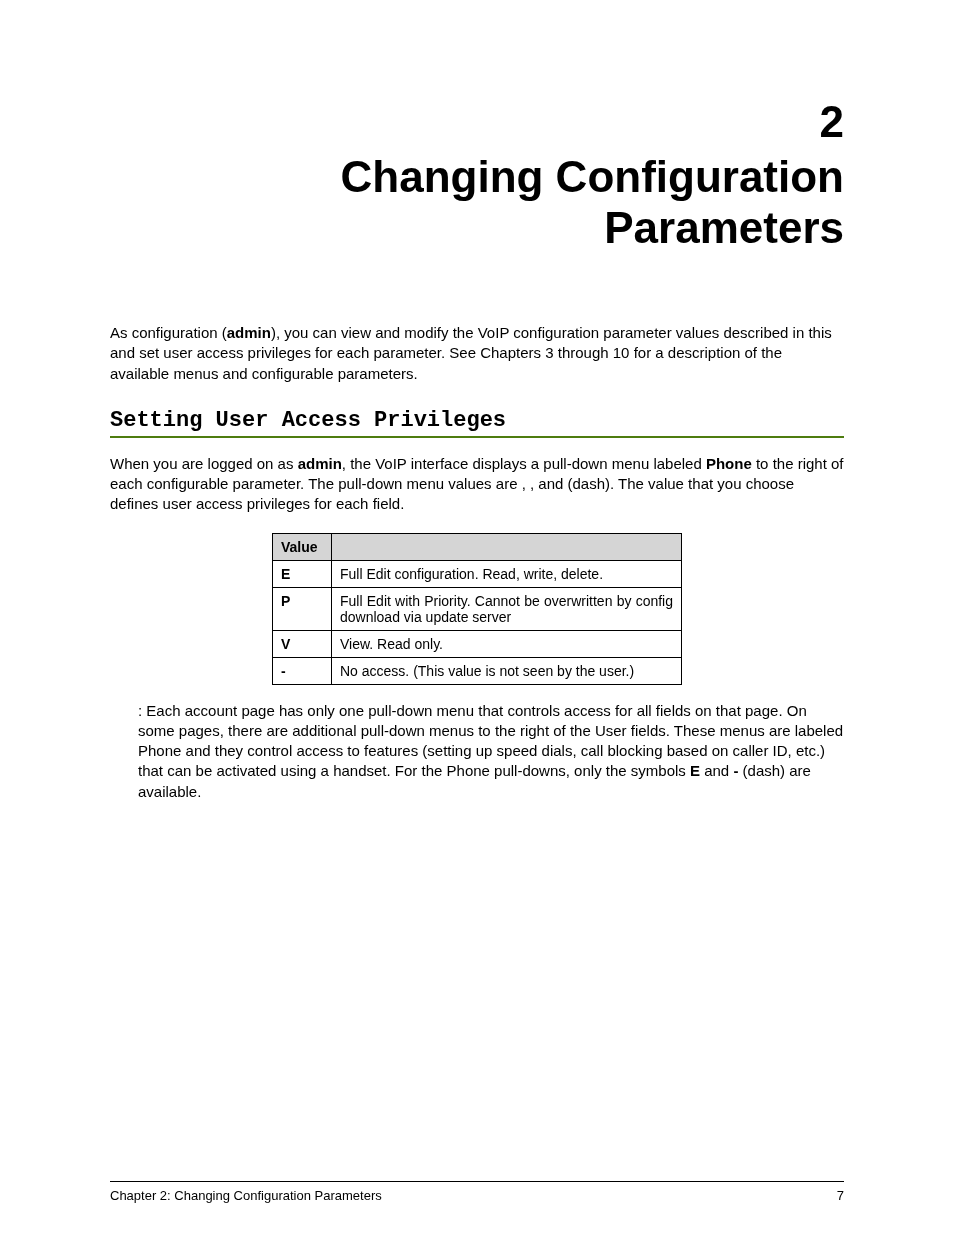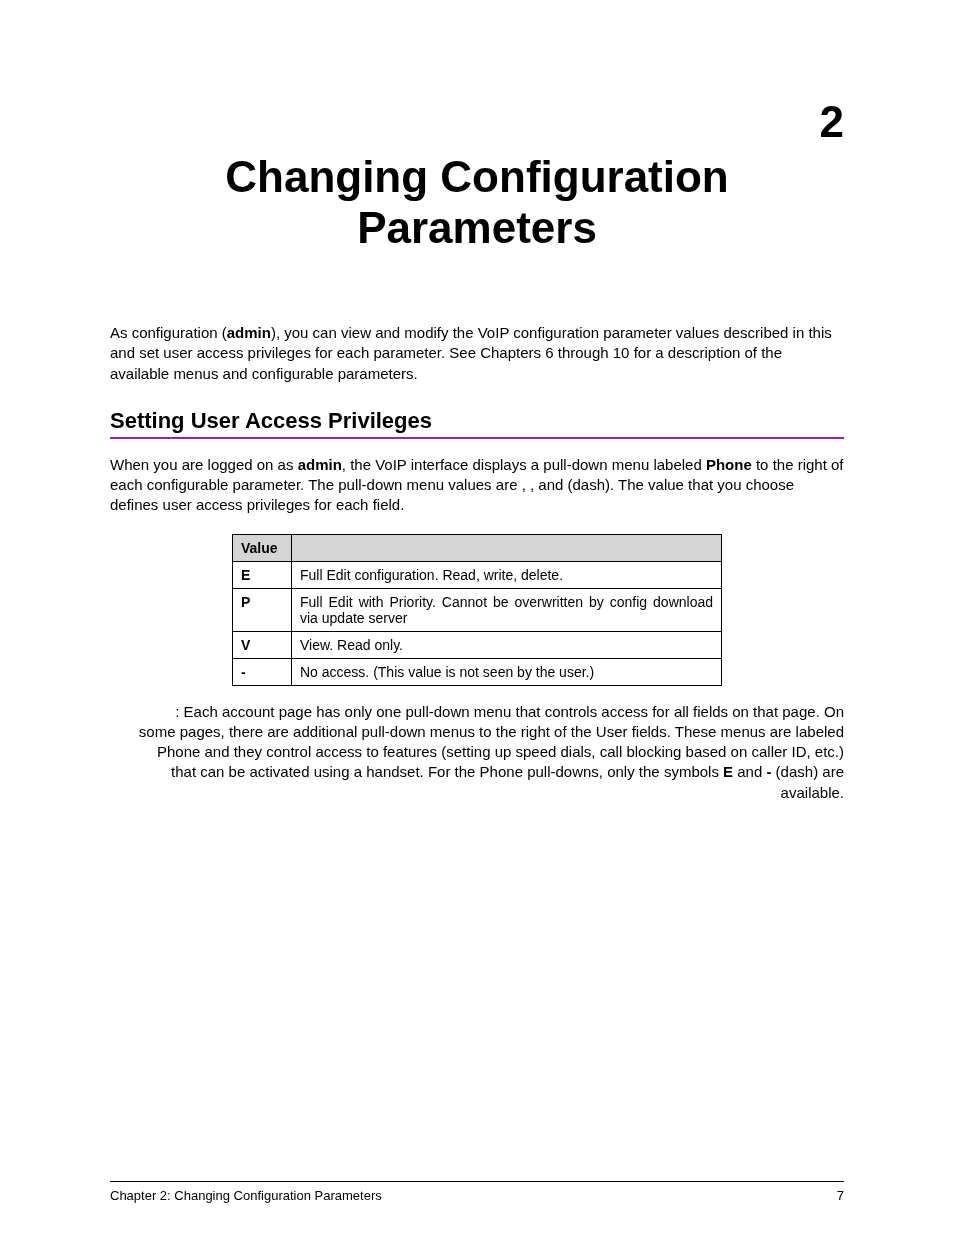--- a/index.html
+++ b/index.html
@@ -21,46 +21,46 @@
     font-size: 44px;
     font-weight: 900;
     text-align: right;
     line-height: 1;
     margin-bottom: 8px;
   }
   .chapter-title {
     font-family: "Futura", "Century Gothic", Arial, sans-serif;
     font-size: 44px;
     font-weight: 900;
-    text-align: center;
+    text-align: right;
     line-height: 1.15;
     margin-bottom: 70px;
     letter-spacing: 0px;
   }
   .body-text {
     font-size: 15px;
     line-height: 1.35;
     margin-bottom: 18px;
   }
   .section-title {
-    font-family: Liberation Sans, sans-serif;
+    font-family: Liberation Mono, monospace;
     font-size: 22px;
     font-weight: 800;
-    border-bottom: 2px solid #a21caf;
+    border-bottom: 2px solid #4d7c0f;
     padding-bottom: 3px;
     margin-top: 24px;
     margin-bottom: 16px;
   }
   .bold {
     font-weight: bold;
   }
   table.priv {
     border-collapse: collapse;
     margin: 12px auto 16px auto;
-    width: 490px;
+    width: 410px;
   }
   table.priv th, table.priv td {
     border: 1px solid #000;
     font-size: 14px;
     padding: 5px 8px;
     text-align: left;
     vertical-align: top;
   }
   table.priv th {
     background: #d5d5d5;
@@ -68,21 +68,20 @@
   }
   table.priv td.val {
     font-weight: bold;
     width: 42px;
   }
   .note-block {
     font-size: 15px;
     line-height: 1.35;
     padding-left: 28px;
     margin-top: 10px;
-    text-align: right;
   }
   .footer {
     position: absolute;
     left: 110px;
     right: 110px;
     bottom: 32px;
     border-top: 1px solid #000;
     padding-top: 6px;
     font-size: 13px;
     display: flex;
@@ -94,21 +93,21 @@
 
 <div class="page">
 
   <div class="chapter-number">2</div>
   <div class="chapter-title">
     <span>Changing Configuration</span><br>
     <span>Parameters</span>
   </div>
 
   <p class="body-text">
-    <span>As configuration (</span><span class="bold">admin</span><span>), you can view and modify the VoIP configuration parameter values described in this </span><span> and set user access privileges for each parameter. See Chapters 6 through 10 for a description of the available menus and configurable parameters.</span>
+    <span>As configuration (</span><span class="bold">admin</span><span>), you can view and modify the VoIP configuration parameter values described in this </span><span> and set user access privileges for each parameter. See Chapters 3 through 10 for a description of the available menus and configurable parameters.</span>
   </p>
 
   <div class="section-title">Setting User Access Privileges</div>
 
   <p class="body-text">
     <span>When you are logged on as </span><span class="bold">admin</span><span>, the VoIP interface displays a pull-down menu labeled </span><span class="bold">Phone</span><span> to the right of each configurable parameter. The pull-down menu values are   ,   ,    and   (dash). The value that you choose defines user access privileges for each field.</span>
   </p>
 
   <table class="priv">
     <tbody>

